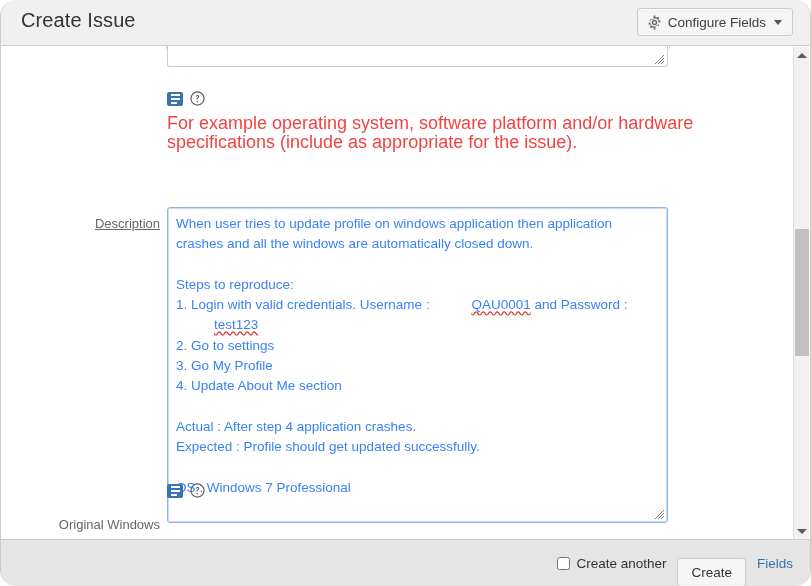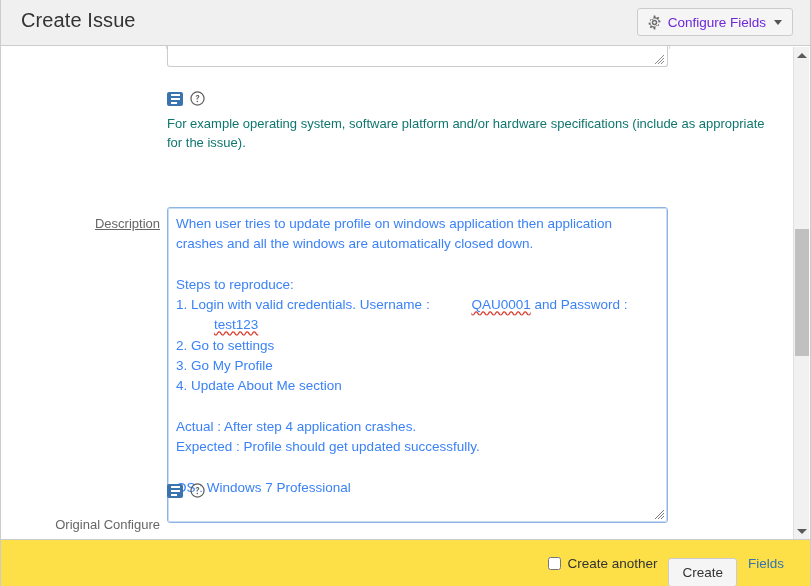--- a/index.html
+++ b/index.html
@@ -14,20 +14,21 @@
   }
 
   .dialog {
     position: relative;
     width: 811px;
     height: 586px;
     background: #ffffff;
     border-left: 1px solid #cccccc;
     border-right: 1px solid #cccccc;
     overflow: hidden;
+    border-radius: 16px;
   }
 
   
   .dialog-header {
     position: absolute;
     left: 0; top: 0;
     width: 811px;
     height: 46px;
     background: #f0f0f0;
     border-bottom: 1px solid #cccccc;
@@ -49,21 +50,21 @@
     height: 28px;
     padding: 0 10px 0 9px;
     background: #f5f5f5;
     border: 1px solid #cccccc;
     border-radius: 3px;
     display: flex;
     align-items: center;
     gap: 6px;
     cursor: pointer;
     font-size: 13.5px;
-    color: #6d28d9;
+    color: #404040;
     white-space: nowrap;
   }
   .gear-icon { display: block; width: 15px; height: 15px; }
   .caret-down {
     width: 0; height: 0;
     border-left: 4px solid transparent;
     border-right: 4px solid transparent;
     border-top: 5px solid #555555;
     margin-left: 2px;
   }
@@ -125,22 +126,22 @@
     cursor: pointer;
   }
   .wiki-icon i { display: block; height: 2px; background: #ffffff; }
   .wiki-icon i:nth-child(1) { width: 9px; }
   .wiki-icon i:nth-child(2) { width: 9px; }
   .wiki-icon i:nth-child(3) { width: 6px; margin-right: 3px; }
   .help-icon { width: 15px; height: 15px; cursor: pointer; display:block; }
 
   .help-text {
     position: absolute;
-    font-size: 13px;
-    color: #0f766e;
+    font-size: 18px;
+    color: #ef4444;
     line-height: 19px;
   }
 
   .desc-textarea {
     position: absolute;
     left: 166px;
     top: 161px;
     width: 501px;
     height: 316px;
     border: 1px solid #8fb4e3;
@@ -189,27 +190,27 @@
     background: #c0c0c0;
     cursor: pointer;
   }
 
   
   .dialog-footer {
     position: absolute;
     left: 0; bottom: 0;
     width: 811px;
     height: 47px;
-    background: #fde047;
+    background: #e5e5e5;
     border-top: 1px solid #cccccc;
     display: flex;
     align-items: center;
     justify-content: flex-end;
     gap: 11px;
-    padding-right: 28px;
+    padding-right: 19px;
   }
   .create-another {
     display: flex;
     align-items: center;
     gap: 6px;
     font-size: 13.5px;
     color: #333333;
     cursor: pointer;
     white-space: nowrap;
   }
@@ -301,21 +302,21 @@
         </span>
       <span>
         <svg class="help-icon" viewBox="0 0 16 16" aria-hidden="true">
           <circle cx="8" cy="8" r="7" fill="none" stroke="#5e5e5e" stroke-width="1.3"></circle>
           <path d="M6.1 6.05c0-1.05.85-1.8 1.95-1.8 1.08 0 1.9.68 1.9 1.63 0 .72-.35 1.13-1.02 1.58-.58.39-.78.67-.78 1.2v.33H6.97v-.46c0-.77.27-1.2.99-1.67.56-.37.72-.57.72-.93 0-.4-.33-.69-.82-.69-.5 0-.85.3-.88.81z" fill="#5e5e5e"></path>
           <circle cx="7.78" cy="11.15" r="0.85" fill="#5e5e5e"></circle>
         </svg>
       </span>
     </div>
 
-    <div class="field-label" style="left:40px; top:471px; width:119px;">Original Configure</div>
+    <div class="field-label" style="left:40px; top:471px; width:119px;">Original Windows</div>
 
   </div>
 
   <div class="scrollbar">
     <div class="sb-arrow up">
       <span class="tri"></span>
     </div>
     <div class="sb-thumb"></div>
     <div class="sb-arrow down">
       <span class="tri"></span>

